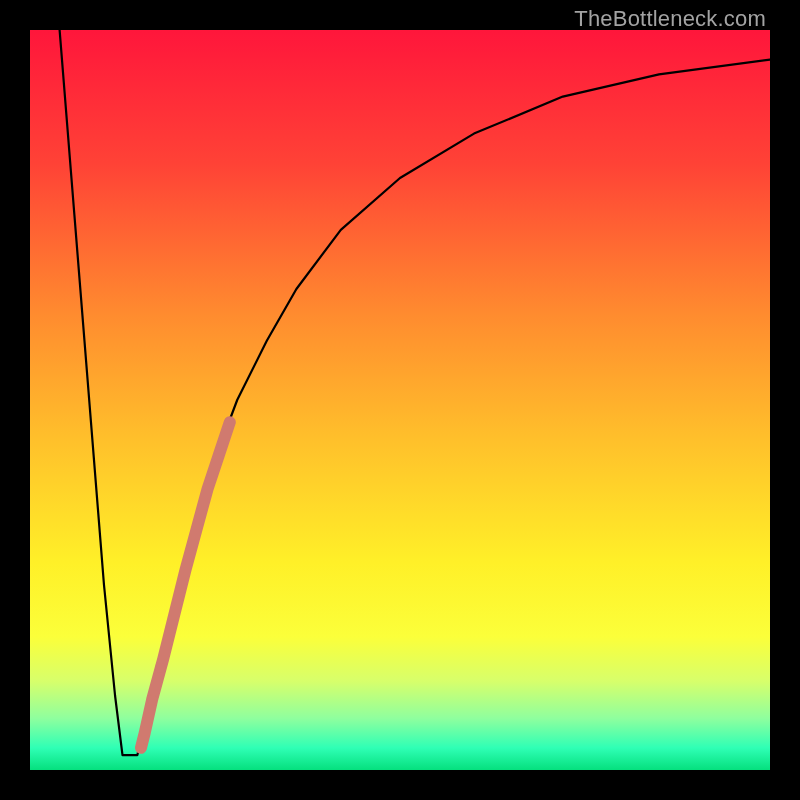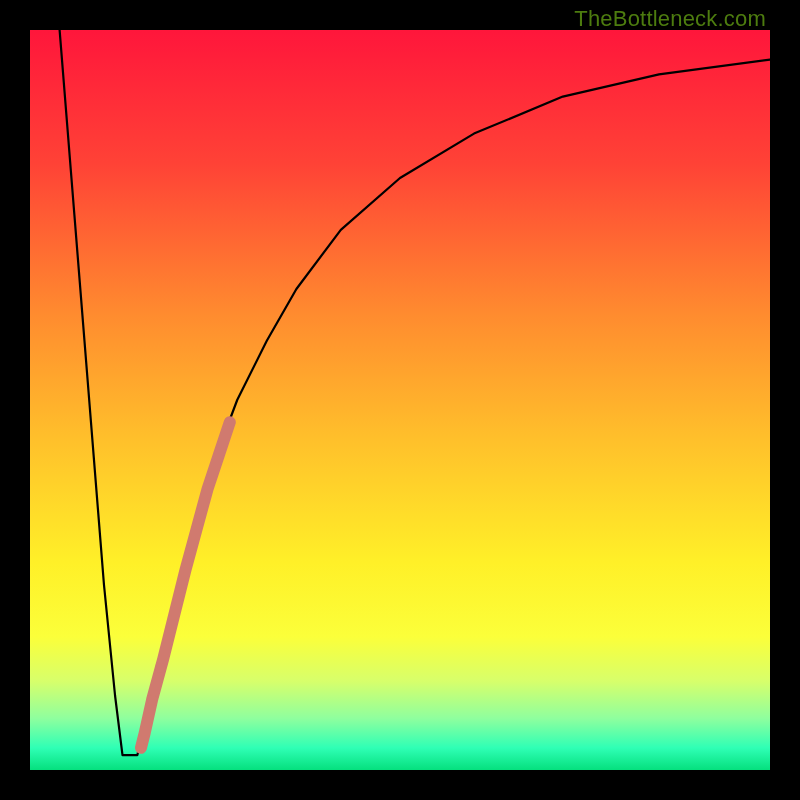--- a/index.html
+++ b/index.html
@@ -23,21 +23,21 @@
     position: absolute;
     left: 0;
     top: 0;
     width: 740px;
     height: 740px;
   }
   .watermark {
     position: absolute;
     top: 6px;
     right: 34px;
-    color: #4d7c0f;
+    color: #a3a3a3;
     font-size: 22px;
     font-weight: 500;
     letter-spacing: 0.2px;
     user-select: none;
   }
   svg { display: block; }
 </style>
 </head>
 <body>
 

